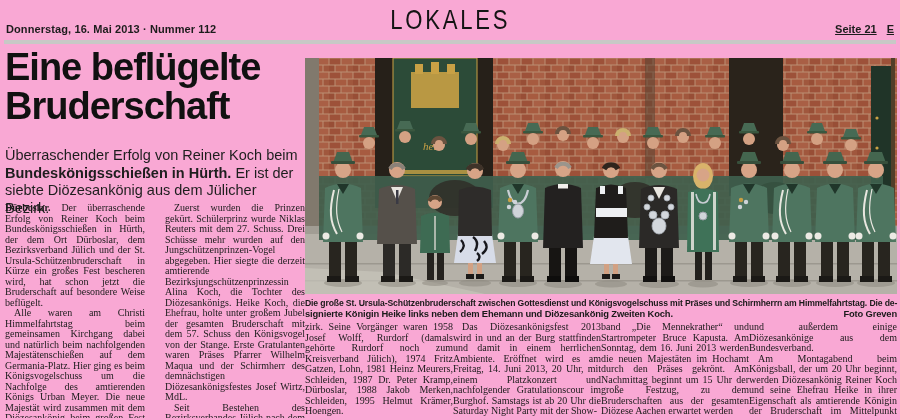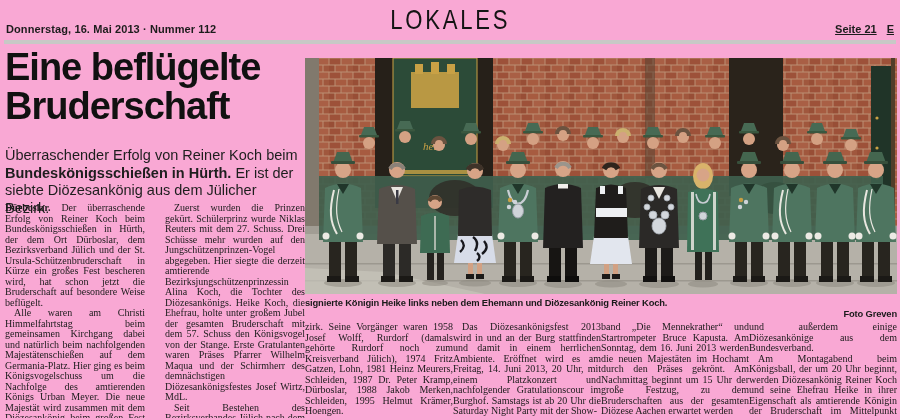--- a/index.html
+++ b/index.html
@@ -288,21 +288,22 @@
         <use href="#gman" transform="translate(487,112)"></use>
           <use href="#cords" transform="translate(487,112)"></use>
         <use href="#gman" transform="translate(530,112)"></use>
         <use href="#gman" transform="translate(571,112)"></use>
           <use href="#cords" transform="translate(571,112)"></use>
       </g>
     </svg>
   </figure>
 
   <div class="caption">
-    <div class="capline"><span>signierte Königin Heike links neben dem Ehemann und Diözesankönig Reiner Koch.</span></div>
+    <div class="capline"><span style="transform: scaleX(0.920684);">Die große St. Ursula-Schützenbruderschaft zwischen Gottesdienst und Königsvogelschuss mit Präses und Schirmherrn am Himmelfahrtstag. Die de-</span></div>
+    <div class="capline"><span>signierte Königin Heike links neben dem Ehemann und Diözesankönig Zweiten Koch.</span></div>
     <span class="credit">Foto Greven</span>
   </div>
 
   <div class="bodycols photocols">
     <div class="col">
         <p class="para">zirk. Seine Vorgänger waren 1958 Josef Wolff, Rurdorf (damals gehörte Rurdorf noch zum Kreisverband Jülich), 1974 Fritz Gatzen, Lohn, 1981 Heinz Meurers, Schleiden, 1987 Dr. Peter Kramp, Dürboslar, 1988 Jakob Merken, Schleiden, 1995 Helmut Krämer, Hoengen.</p>
       </div>
     <div class="col">
         <p class="para ind">Das Diözesankönigsfest 2013 wird in und an der Burg stattfinden und damit in einem herrlichen Ambiente. Eröffnet wird es am Freitag, 14. Juni 2013, 20 Uhr, mit einem Platzkonzert und nachfolgender Gratulationscour im Burghof. Samstags ist ab 20 Uhr die Saturday Night Party mit der Show-</p>
       </div>

